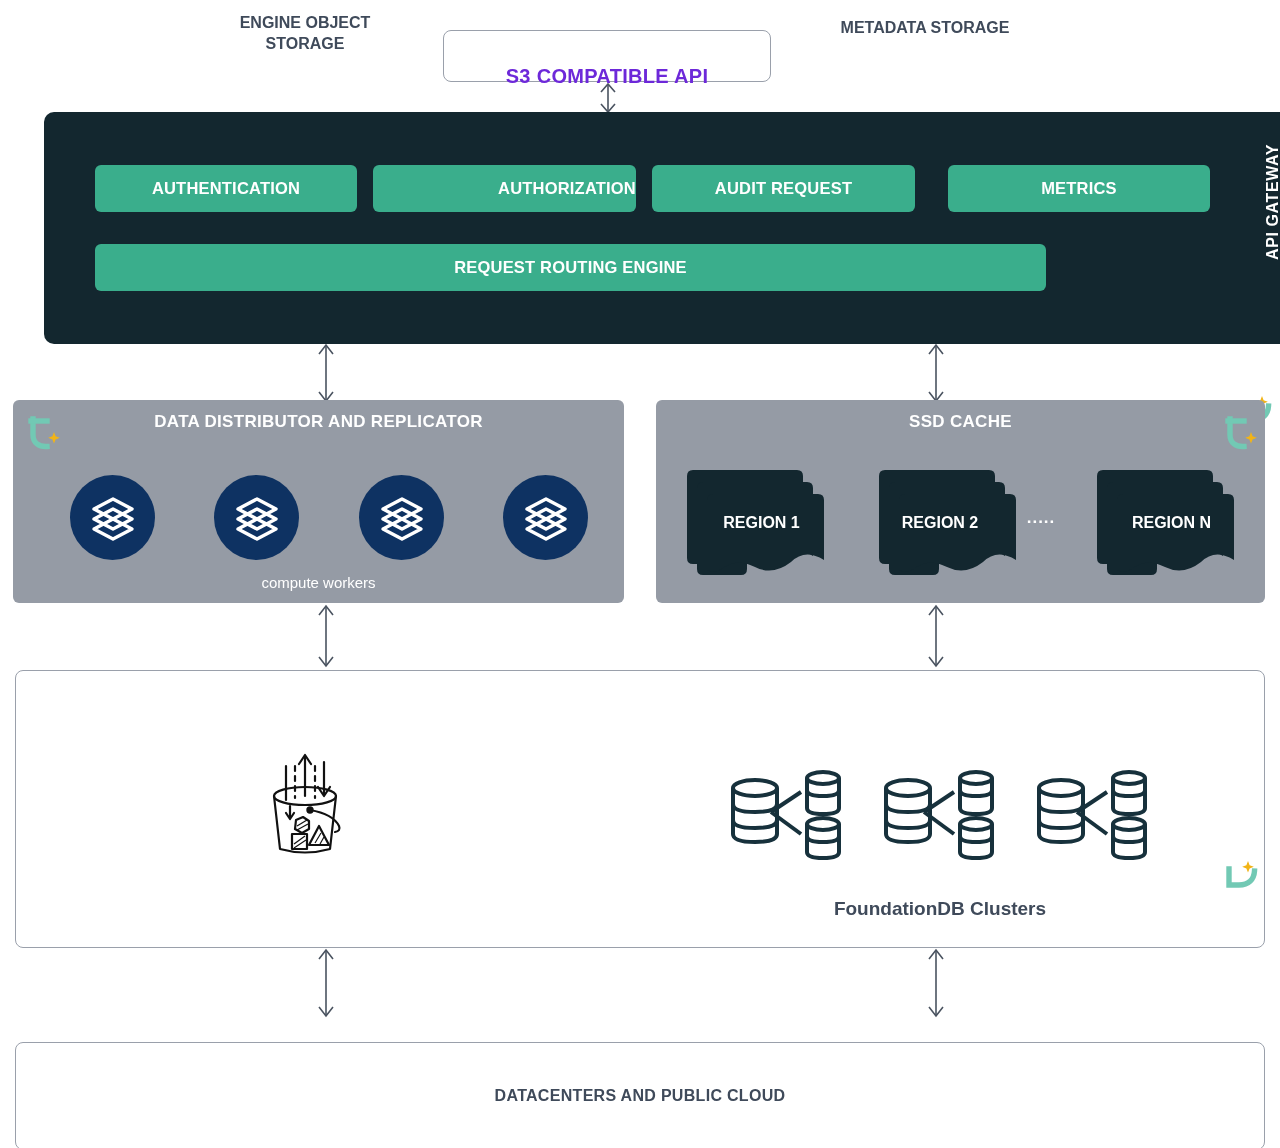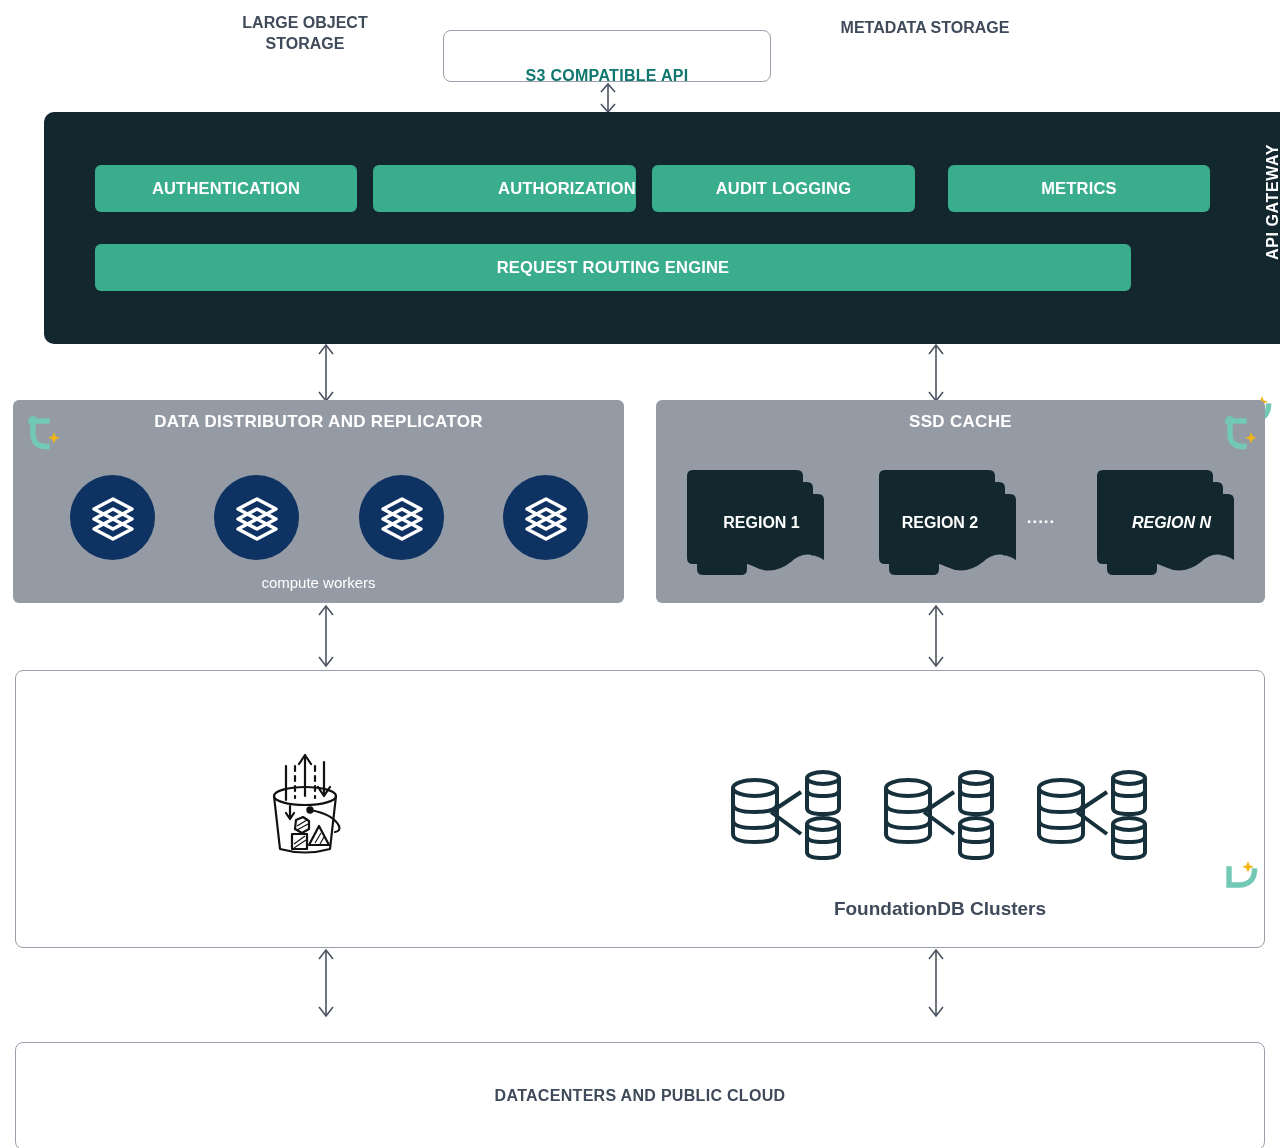--- a/index.html
+++ b/index.html
@@ -43,23 +43,23 @@
   #s3-api {
     left: 443px;
     top: 30px;
     width: 328px;
     height: 52px;
     display: flex;
     align-items: center;
     justify-content: center;
   }
   #s3-api .label {
-    font-size: 16px;
-    font-weight: bold;
-    color: #0f766e;
+    font-size: 20px;
+    font-weight: bold;
+    color: #6d28d9;
     letter-spacing: .3px;
     margin-top: 40px;
   }
 
   
   #api-gateway {
     left: 15px;
     top: 112px;
     width: 1250px;
     height: 232px;
@@ -77,21 +77,21 @@
     letter-spacing: .2px;
   }
   .gw-row-top { top: 53px; height: 47px; }
   #gw-auth-n  { left: 51px;  width: 262px; }
   #gw-auth-z  { left: 329px; width: 263px; justify-content: flex-end; }
   #gw-audit   { left: 608px; width: 263px; }
   #gw-metrics { left: 904px; width: 262px; }
   #gw-routing {
     left: 51px;
     top: 132px;
-    width: 1036px;
+    width: 951px;
     height: 47px;
   }
   .side-label {
     position: absolute;
     writing-mode: vertical-rl;
     transform: rotate(180deg);
     font-size: 16px;
     font-weight: bold;
     letter-spacing: .6px;
   }
@@ -165,21 +165,21 @@
 
   
   .region {
     position: absolute;
     top: 70px;
     width: 137px;
     height: 105px;
   }
   #region-1 { left: 31px; }
   #region-2 { left: 196px; padding-left: 27px; }
-  #region-n { left: 441px; font-style: italic; }
+  #region-n { left: 441px; }
   .region-ellipsis {
     position: absolute;
     left: 350px;
     top: 108px;
     width: 70px;
     text-align: center;
     color: #ffffff;
     font-size: 17px;
     font-weight: bold;
     letter-spacing: 1px;
@@ -292,21 +292,21 @@
 
   <div class="box dark-box" id="api-gateway">
 
     <div class="gw-pill gw-row-top" id="gw-auth-n">
       <span>AUTHENTICATION</span>
     </div>
     <div class="gw-pill gw-row-top" id="gw-auth-z">
       <span>AUTHORIZATION</span>
     </div>
     <div class="gw-pill gw-row-top" id="gw-audit">
-      <span>AUDIT LOGGING</span>
+      <span>AUDIT REQUEST</span>
     </div>
     <div class="gw-pill gw-row-top" id="gw-metrics">
       <span>METRICS</span>
     </div>
 
     <div class="gw-pill" id="gw-routing">
       <span>REQUEST ROUTING ENGINE</span>
     </div>
 
     <div class="side-label" id="gw-side-label">API GATEWAY</div>
@@ -419,21 +419,21 @@
     <line x1="16" y1="2" x2="16" y2="62" stroke="#4a5360" stroke-width="1.6"></line>
     <polyline points="9,11 16,2 23,11" fill="none" stroke="#4a5360" stroke-width="1.6"></polyline>
     <polyline points="9,53 16,62 23,53" fill="none" stroke="#4a5360" stroke-width="1.6"></polyline>
   </svg>
 
   <div class="box outline-box" id="storage-panel">
     
   </div>
 
   <div id="los-title">
-    <span>LARGE OBJECT</span><br>
+    <span>ENGINE OBJECT</span><br>
     <span>STORAGE</span>
   </div>
 
   <div id="meta-title">METADATA STORAGE</div>
 
   <svg id="bucket-icon" viewBox="0 0 84 110">
     <g stroke="#111111" fill="none" stroke-width="2.2" stroke-linecap="round" stroke-linejoin="round">
 
       <line x1="23" y1="18" x2="23" y2="52"></line>
       <line x1="42" y1="48" x2="42" y2="8"></line>

